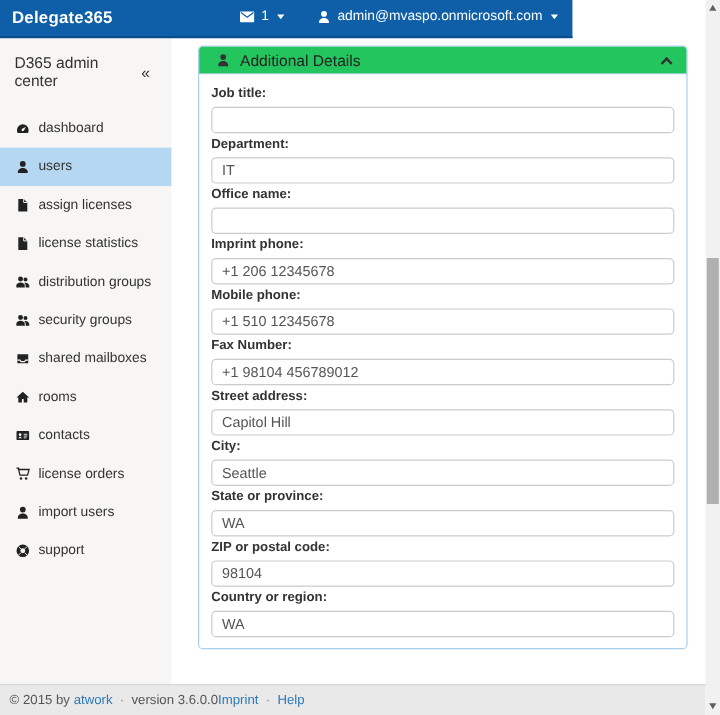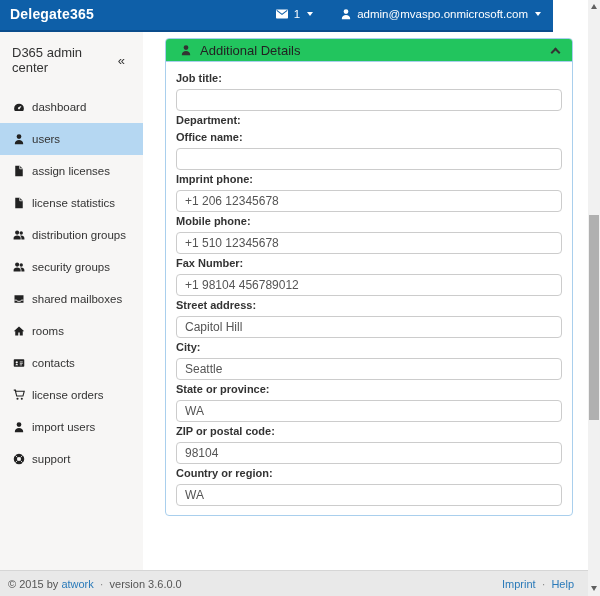--- a/index.html
+++ b/index.html
@@ -6,21 +6,21 @@
   html,body { width:600px; height:596px; overflow:hidden; }
   body {
     position:relative;
     font-family:"Liberation Sans", sans-serif;
     background:#fff;
     color:#333;
   }
 
   
   .navbar {
-    position:absolute; left:0; top:0; width:553px; height:32px;
+    position:absolute; left:0; top:0; width:477px; height:32px;
     background:#0e5fa8; border-bottom:2px solid #0a4c8c;
     display:flex; align-items:center; justify-content:space-between;
     padding:0 12px 2px 10px;
   }
   .brand { color:#fff; font-size:14px; font-weight:bold; letter-spacing:.2px; cursor:pointer; }
   .nav-right { display:flex; align-items:center; gap:26px; }
   .nav-drop { display:flex; align-items:center; gap:5px; color:#fff; font-size:11.5px; cursor:pointer; }
   .caret-w { width:0; height:0; border-left:3.5px solid transparent; border-right:3.5px solid transparent; border-top:4px solid #fff; margin-left:2px; }
 
   
@@ -51,21 +51,21 @@
   .chev-up { margin-left:auto; width:7px; height:7px; border-top:2px solid #333; border-right:2px solid #333;
     transform:rotate(-45deg); margin-top:4px; cursor:pointer; }
   .panel-body { padding:8px 10px 6px; }
   .form-group { margin-bottom:3px; }
   .form-group label { display:block; font-size:11px; font-weight:bold; color:#333; margin:2px 0 5px; }
   .form-control { display:block; width:100%; height:22px; border:1px solid #ccc; border-radius:4px;
     padding:0 8px; font-size:12px; color:#555; font-family:inherit; background:#fff; outline:none; }
 
   
   .footer { position:absolute; left:0; bottom:0; width:588px; height:26px; background:#e9e9e9; border-top:1px solid #d6d6d6;
-    display:flex; justify-content:space-between; align-items:center; padding:0 14px 0 8px; font-size:11px; color:#555; }
+    display:flex; justify-content:flex-start; align-items:center; padding:0 14px 0 8px; font-size:11px; color:#555; }
   .footer a { color:#2a7ab9; text-decoration:none; cursor:pointer; }
   .f-sep { color:#888; margin:0 3px; }
 </style>
 </head>
 <body>
 
 <div class="navbar">
   <span class="brand">Delegate365</span>
   <div class="nav-right">
     <div class="nav-drop">
@@ -231,20 +231,21 @@
       <span class="chev-up"></span>
     </div>
     <div class="panel-body">
 
       <div class="form-group">
         <label>Job title:</label>
         <input class="form-control" type="text" value="" style="">
       </div>
       <div class="form-group">
         <label>Department:</label>
+        <input class="form-control" type="text" value="IT" style="">
       </div>
       <div class="form-group">
         <label>Office name:</label>
         <input class="form-control" type="text" value="" style="">
       </div>
       <div class="form-group">
         <label>Imprint phone:</label>
         <input class="form-control" type="text" value="+1 206 12345678" style="">
       </div>
       <div class="form-group">

